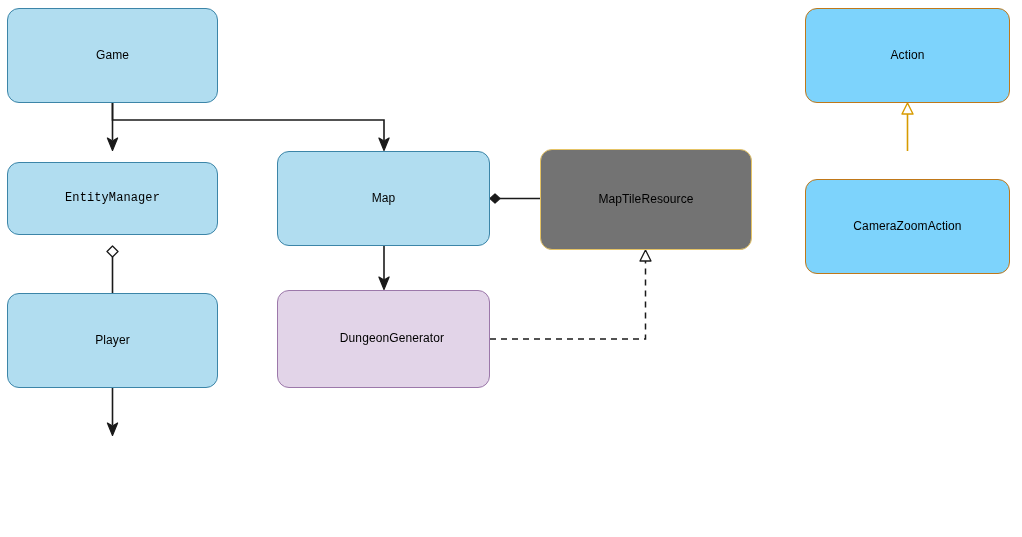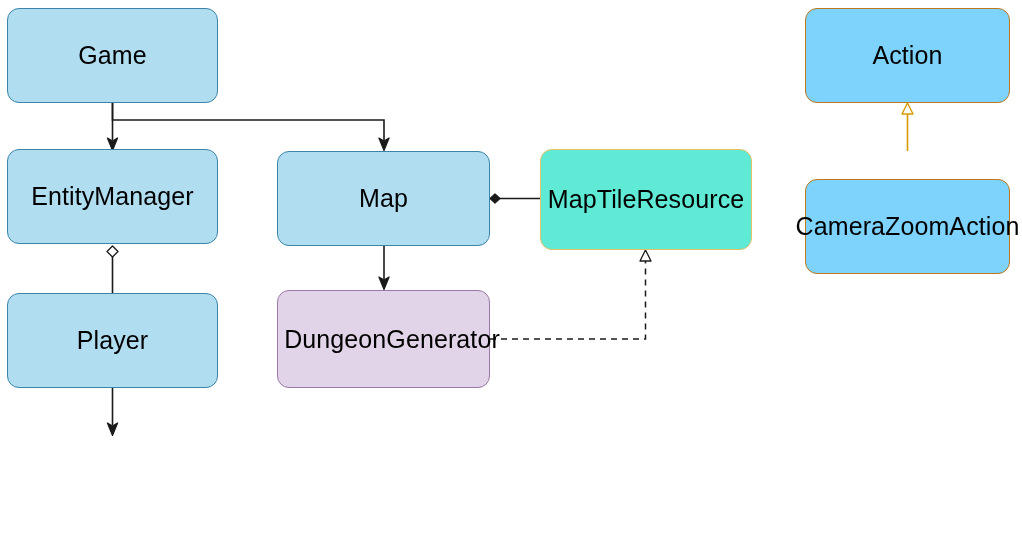--- a/index.html
+++ b/index.html
@@ -30,29 +30,29 @@
     box-sizing: border-box;
     border-radius: 12px;
     border-width: 1.6px;
     border-style: solid;
     display: flex;
     align-items: center;
     justify-content: center;
     z-index: 2;
   }
   .node-label {
-    font-size: 25px;
+    font-size: 12px;
     line-height: 1.15;
     color: #000000;
     text-align: right;
     white-space: nowrap;
     letter-spacing: 0.1px;
   }
   .node.blue  { background: #B1DDF0; border-color: #3C85A8; }
-  .node.yellow{ background: #5eead4; border-color: #E5C365; }
+  .node.yellow{ background: #737373; border-color: #E5C365; }
   .node.orange{ background: #7dd3fc; border-color: #C07819; }
   .node.purple{ background: #E2D4E8; border-color: #9C78AA; }
 </style>
 </head>
 <body>
 
 <div id="diagram-canvas">
 
   <svg id="edge-layer" viewBox="0 0 1022 537">
 
@@ -95,21 +95,21 @@
       <path d="M907.5,151 L907.5,114" stroke="#D79B00" stroke-width="1.6" fill="none"></path>
       <path d="M907.5,103 L913,114 L902,114 Z" fill="#ffffff" stroke="#D79B00" stroke-width="1.4" stroke-linejoin="round"></path>
     </g>
 
   </svg>
 
   <div class="node blue" style="left:7px; top:8px; width:211px; height:95px;">
     <span class="node-label">Game</span>
   </div>
 
-  <div class="node blue" style="left:7px; top:149px; width:211px; height:95px;">
+  <div class="node blue" style="left:7px; top:162px; width:211px; height:73px;font-family:Liberation Mono, monospace;">
     <span class="node-label">EntityManager</span>
   </div>
 
   <div class="node blue" style="left:277px; top:151px; width:213px; height:95px;">
     <span class="node-label">Map</span>
   </div>
 
   <div class="node yellow" style="left:540px; top:149px; width:212px; height:101px;">
     <span class="node-label">MapTileResource</span>
   </div>

